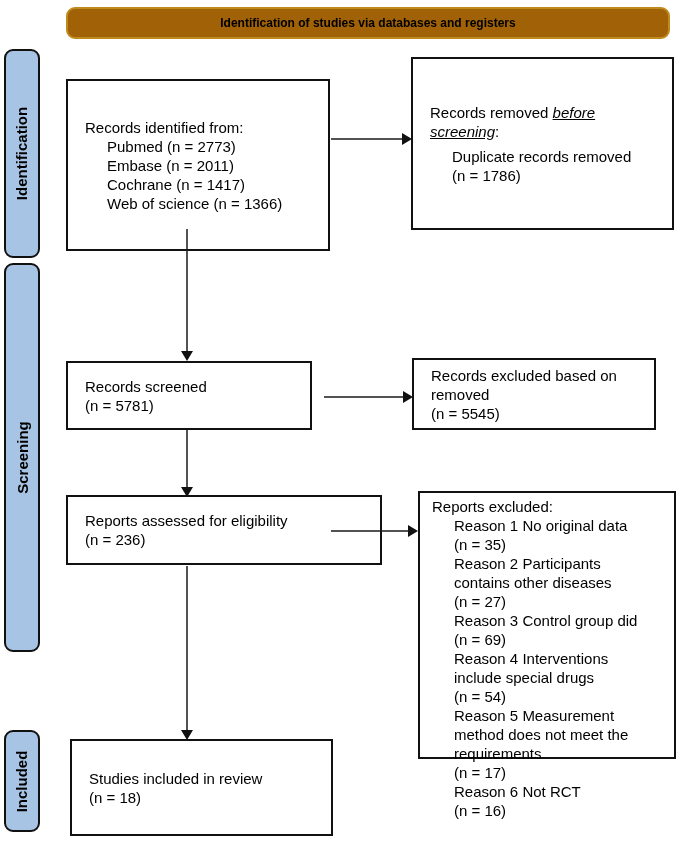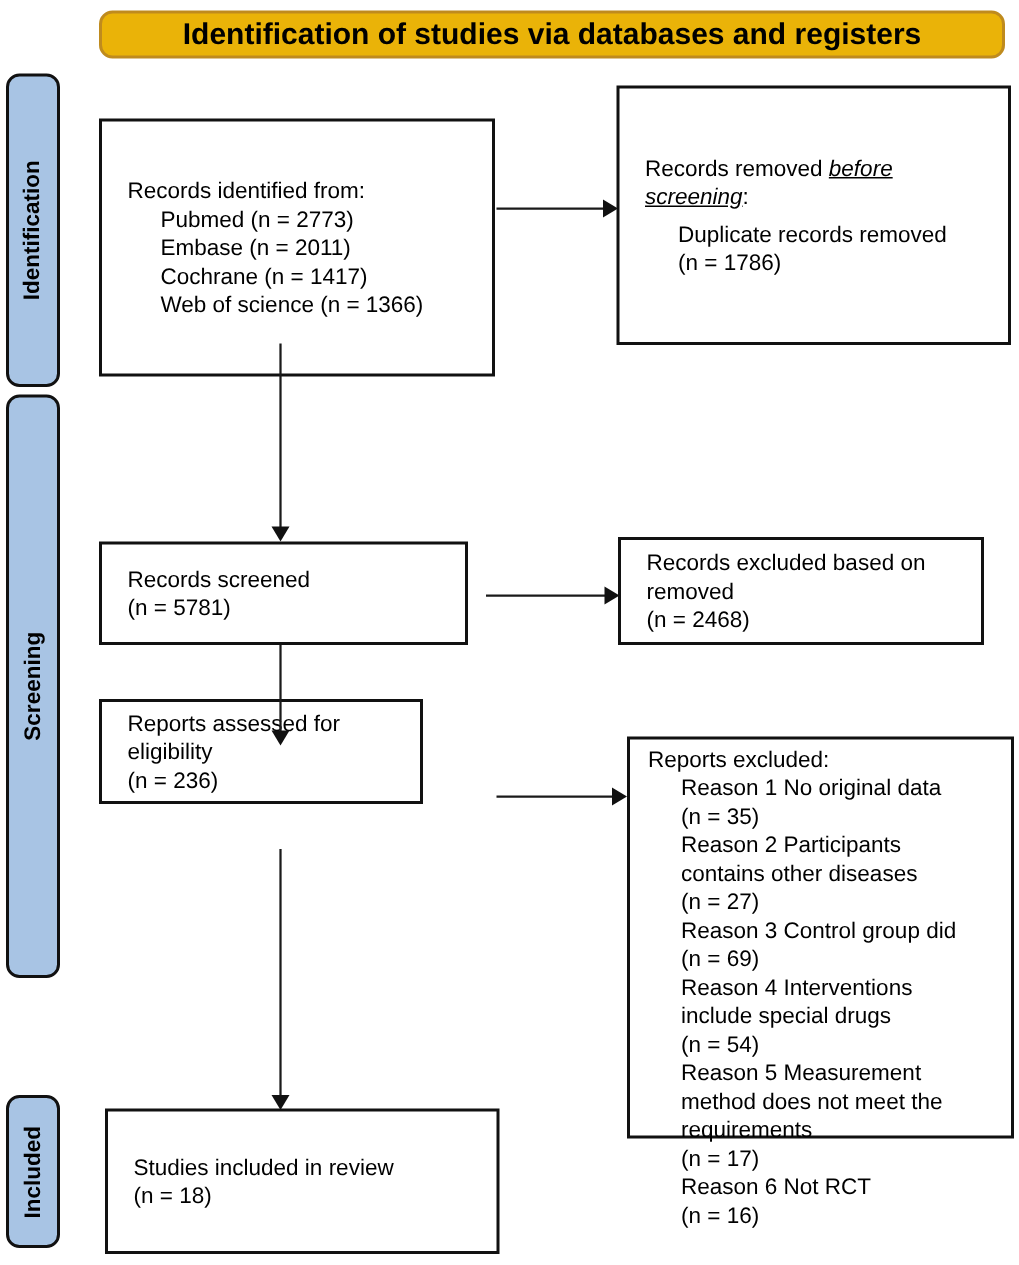--- a/index.html
+++ b/index.html
@@ -1,33 +1,33 @@
 <!DOCTYPE html>
 <html><head>
 <meta charset="utf-8">
 <style>
   html,body{margin:0;padding:0;background:#ffffff;}
   body{width:679px;height:843px;position:relative;font-family:"Liberation Sans",sans-serif;color:#000;}
-  .banner{position:absolute;left:66px;top:7px;width:604px;height:32px;background:#eab308;border:2px solid #bf8b1e;border-radius:9px;box-sizing:border-box;display:flex;align-items:center;justify-content:center;font-weight:bold;font-size:20px;}
+  .banner{position:absolute;left:66px;top:7px;width:604px;height:32px;background:#a16207;border:2px solid #bf8b1e;border-radius:9px;box-sizing:border-box;display:flex;align-items:center;justify-content:center;font-weight:bold;font-size:12px;}
   .sidebar{position:absolute;left:4px;width:36px;background:#a8c4e4;border:2px solid #111;border-radius:9px;box-sizing:border-box;display:flex;align-items:center;justify-content:center;}
   .sidebar span{transform:rotate(-90deg);white-space:nowrap;font-weight:bold;font-size:15px;}
   #sb-identification{top:49px;height:209px;}
   #sb-screening{top:263px;height:389px;}
   #sb-included{top:730px;height:102px;}
   .box{position:absolute;background:#fff;border:2px solid #111;box-sizing:border-box;font-size:15px;line-height:19px;display:flex;flex-direction:column;}
   .vcenter{justify-content:center;}
   .pad{padding-left:17px;padding-right:6px;}
   .ind{padding-left:22px;}
   .gap{margin-top:6px;}
   .it{font-style:italic;text-decoration:underline;}
   #box-identified{left:66px;top:55px;width:264px;height:172px;margin-top:24px;}
   #box-removed{left:411px;top:57px;width:263px;height:173px;}
   #box-screened{left:66px;top:361px;width:246px;height:69px;}
   #box-excluded-abstract{left:412px;top:358px;width:244px;height:72px;}
-  #box-assessed{left:66px;top:466px;width:216px;height:70px;}
+  #box-assessed{left:66px;top:495px;width:316px;height:70px;}
   #box-reports-excluded{left:418px;top:491px;width:258px;height:268px;padding:4px 4px 0 12px;}
   #box-included{left:70px;top:739px;width:263px;height:97px;}
   .arrows{position:absolute;left:0;top:0;pointer-events:none;}
 </style>
 </head>
 <body>
 
 <div class="banner">Identification of studies via databases and registers</div>
 
 <div class="sidebar" id="sb-identification">
@@ -60,21 +60,21 @@
 </div>
 
 <div class="box vcenter pad" id="box-screened">
   <div>Records screened</div>
   <div>(n = 5781)</div>
 </div>
 
 <div class="box vcenter pad" id="box-excluded-abstract">
   <div>Records excluded based on</div>
   <div>removed</div>
-  <div>(n = 2468)</div>
+  <div>(n = 5545)</div>
 </div>
 
 <div class="box vcenter pad" id="box-assessed">
   <div>Reports assessed for eligibility</div>
   <div>(n = 236)</div>
 </div>
 
 <div class="box" id="box-reports-excluded">
   <div>Reports excluded:</div>
   <div class="ind">

